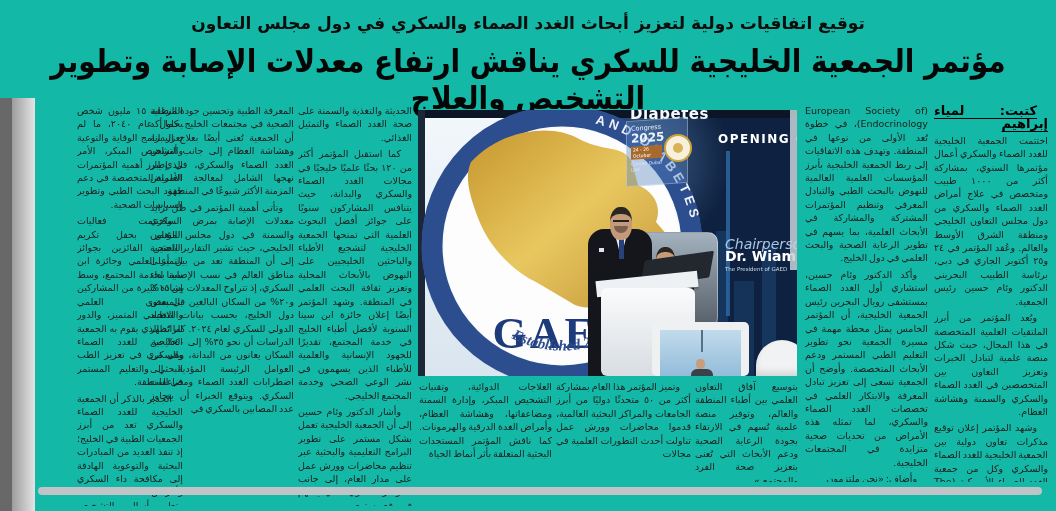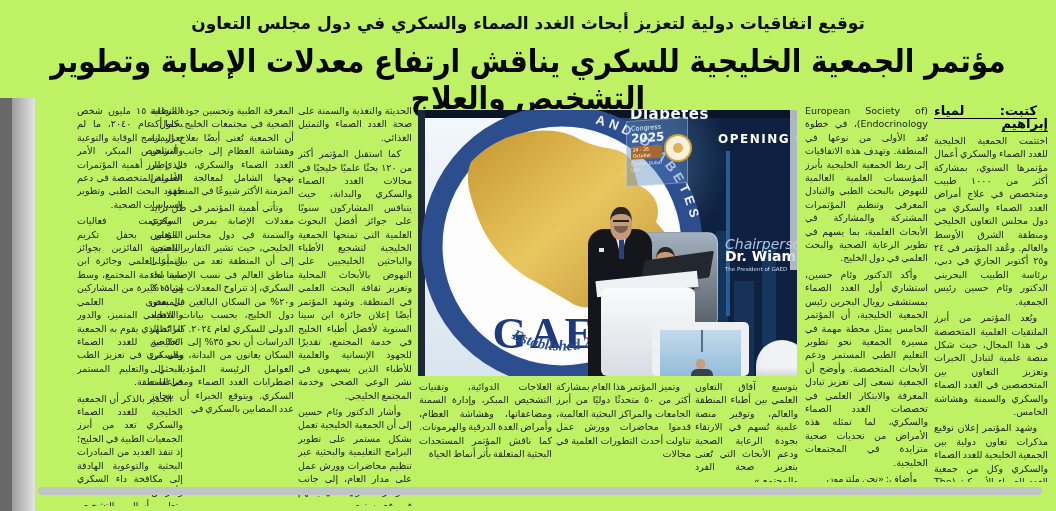--- a/index.html
+++ b/index.html
@@ -1,16 +1,16 @@
 <!DOCTYPE html>
 <html lang="ar"><head>
 <meta charset="utf-8">
 <style>
   html,body{margin:0;padding:0;background:#ffffff;}
-  #page{position:relative;width:1056px;height:511px;background:#bef264;overflow:hidden;
+  #page{position:relative;width:1056px;height:511px;background:#14b8a6;overflow:hidden;
         font-family:"DejaVu Sans",sans-serif;direction:rtl;color:#161616;}
   
   .kicker{position:absolute;top:13px;left:0;right:0;text-align:center;
           font-size:17px;font-weight:bold;color:#0d0d0d;}
   .headline{position:absolute;top:43px;left:0;right:0;text-align:center;
           font-size:28px;font-weight:bold;color:#060606;transform:scaleY(1.12);transform-origin:top;}
   
   .col{position:absolute;font-size:9.5px;line-height:13.4px;text-align:justify;
        overflow:hidden;color:#1d1d1d;word-spacing:-1px;}
   .col p{margin:0 0 3px;text-indent:11px;}
@@ -111,21 +111,21 @@
 
   <div class="kicker">توقيع اتفاقيات دولية لتعزيز أبحاث الغدد الصماء والسكري في دول مجلس التعاون</div>
   <div class="headline">مؤتمر الجمعية الخليجية للسكري يناقش ارتفاع معدلات الإصابة وتطوير التشخيص والعلاج</div>
 
   <div class="edge1"></div>
   <div class="edge2"></div>
 
   <div class="col c1">
     <p class="byline">كتبت: لمياء إبراهيم</p>
     <p class="cont">اختتمت الجمعية الخليجية للغدد الصماء والسكري أعمال مؤتمرها السنوي، بمشاركة أكثر من ١٠٠٠ طبيب ومتخصص في علاج أمراض الغدد الصماء والسكري من دول مجلس التعاون الخليجي ومنطقة الشرق الأوسط والعالم. وعُقد المؤتمر في ٢٤ و٢٥ أكتوبر الجاري في دبي، برئاسة الطبيب البحريني الدكتور وئام حسين رئيس الجمعية.</p>
-    <p>ويُعد المؤتمر من أبرز الملتقيات العلمية المتخصصة في هذا المجال، حيث شكل منصة علمية لتبادل الخبرات وتعزيز التعاون بين المتخصصين في الغدد الصماء والسكري والسمنة وهشاشة الخامس.</p>
+    <p>ويُعد المؤتمر من أبرز الملتقيات العلمية المتخصصة في هذا المجال، حيث شكل منصة علمية لتبادل الخبرات وتعزيز التعاون بين المتخصصين في الغدد الصماء والسكري والسمنة وهشاشة العظام.</p>
     <p>وشهد المؤتمر إعلان توقيع مذكرات تعاون دولية بين الجمعية الخليجية للغدد الصماء والسكري وكل من جمعية الغدد الصماء الأمريكية (The Endocrine Society) والجمعية الأوروبية للغدد الصماء</p>
   </div>
 
   <div class="col c2">
     <p class="cont">(European Society of Endocrinology)، في خطوة تُعد الأولى من نوعها في المنطقة. وتهدف هذه الاتفاقيات إلى ربط الجمعية الخليجية بأبرز المؤسسات العلمية العالمية للنهوض بالبحث الطبي والتبادل المعرفي وتنظيم المؤتمرات المشتركة والمشاركة في الأبحاث العلمية، بما يسهم في تطوير الرعاية الصحية والبحث العلمي في دول الخليج.</p>
     <p>وأكد الدكتور وئام حسين، استشاري أول الغدد الصماء بمستشفى رويال البحرين رئيس الجمعية الخليجية، أن المؤتمر الخامس يمثل محطة مهمة في مسيرة الجمعية نحو تطوير التعليم الطبي المستمر ودعم الأبحاث المتخصصة. وأوضح أن الجمعية تسعى إلى تعزيز تبادل المعرفة والابتكار العلمي في تخصصات الغدد الصماء والسكري، لما تمثله هذه الأمراض من تحديات صحية متزايدة في المجتمعات الخليجية.</p>
     <p>وأضاف: «نحن ملتزمون</p>
   </div>
 
   <div class="col b1">

